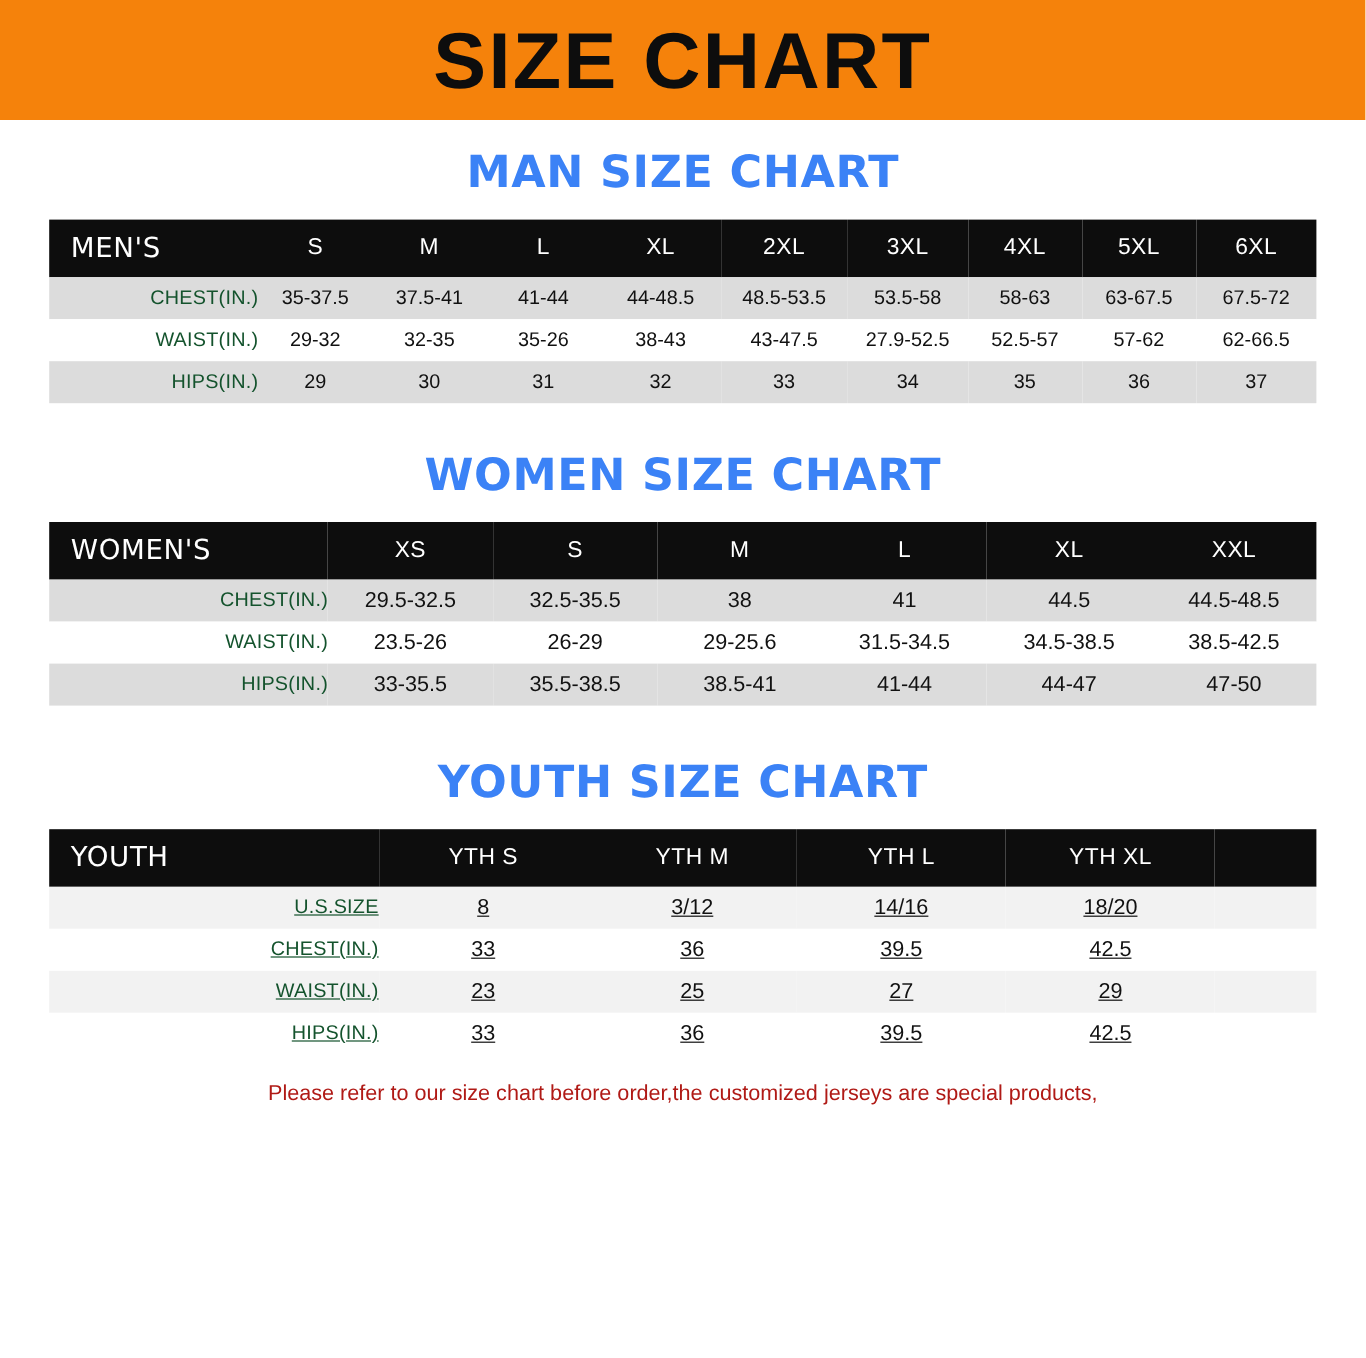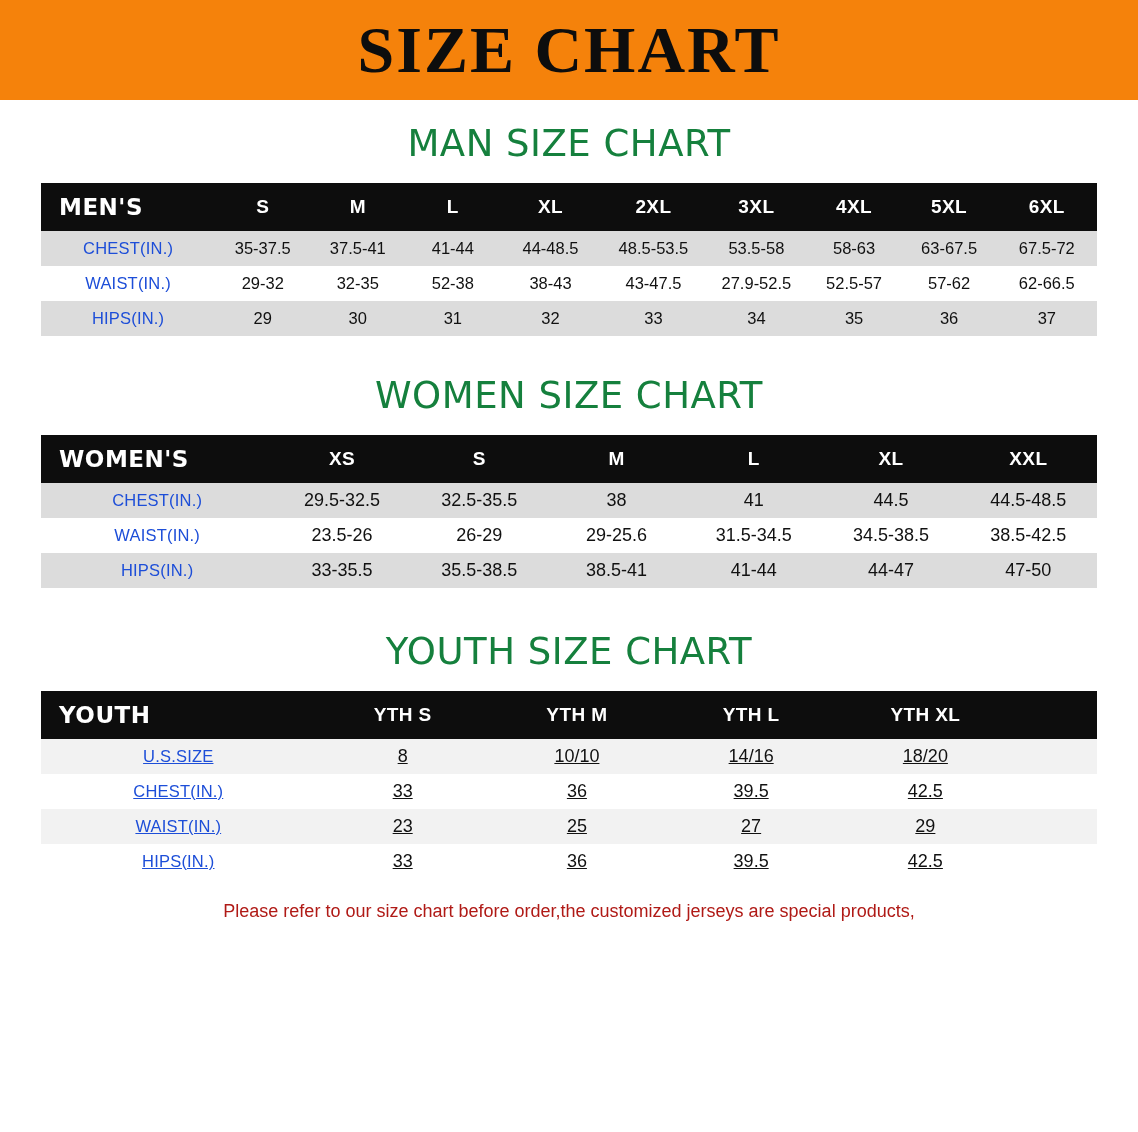--- a/index.html
+++ b/index.html
@@ -17,34 +17,34 @@
 
   
   .banner {
     height: 100px;
     background: #f5820b;
     display: flex;
     align-items: center;
     justify-content: center;
   }
   .banner-title {
-    font-family: Liberation Serif, serif;
+    font-family: Liberation Sans, sans-serif;
     font-weight: bold;
     font-size: 66px;
     letter-spacing: 2px;
     color: #0d0d0d;
     line-height: 1;
   }
 
   
   .section-title {
     text-align: center;
     font-family: "DejaVu Sans", sans-serif;
-    font-weight: normal;
-    color: #15803d;
+    font-weight: bold;
+    color: #3b82f6;
     letter-spacing: 0.5px;
   }
   .title-man    { font-size: 37px; margin-top: 22px; margin-bottom: 18px; }
   .title-women  { font-size: 37px; margin-top: 38px; margin-bottom: 18px; }
   .title-youth  { font-size: 37px; margin-top: 42px; margin-bottom: 18px; }
 
   
   .table-wrap {
     width: 1056px;
     margin: 0 auto;
@@ -62,39 +62,39 @@
     color: #111;
     padding: 0;
   }
 
   
   table.size-table thead tr {
     background: #0d0d0d;
   }
   table.size-table thead th {
     color: #ffffff;
-    font-weight: bold;
+    font-weight: normal;
     height: 48px;
     font-size: 19px;
     letter-spacing: 0.4px;
   }
   table.size-table thead th.rowhead {
     text-align: left;
     padding-left: 18px;
     font-family: "DejaVu Sans", sans-serif;
     font-size: 23px;
     letter-spacing: 0.5px;
   }
 
   
   table.size-table tbody tr { height: 35px; }
   table.size-table tbody td.rowhead {
-    text-align: center;
+    text-align: right;
     font-size: 16.5px;
-    color: #1d4ed8;
+    color: #14532d;
     letter-spacing: 0.2px;
   }
   .stripe-dark  { background: #dcdcdc; }
   .stripe-light { background: #f2f2f2; }
   .stripe-white { background: #ffffff; }
 
   
   .women thead th { height: 56px; font-size: 21px; }
   .women thead th.rowhead { font-size: 24px; margin-top: 15px; }
   .women tbody tr { height: 43px; }
@@ -163,21 +163,21 @@
         <td>48.5-53.5</td>
         <td>53.5-58</td>
         <td>58-63</td>
         <td>63-67.5</td>
         <td>67.5-72</td>
       </tr>
       <tr class="stripe-white">
         <td class="rowhead">WAIST(IN.)</td>
         <td>29-32</td>
         <td>32-35</td>
-        <td>52-38</td>
+        <td>35-26</td>
         <td>38-43</td>
         <td>43-47.5</td>
         <td>27.9-52.5</td>
         <td>52.5-57</td>
         <td>57-62</td>
         <td>62-66.5</td>
       </tr>
       <tr class="stripe-dark">
         <td class="rowhead">HIPS(IN.)</td>
         <td>29</td>
@@ -267,21 +267,21 @@
         <th>YTH M</th>
         <th>YTH L</th>
         <th>YTH XL</th>
         <th></th>
       </tr>
     </thead>
     <tbody>
       <tr class="stripe-light">
         <td class="rowhead">U.S.SIZE</td>
         <td>8</td>
-        <td>10/10</td>
+        <td>3/12</td>
         <td>14/16</td>
         <td>18/20</td>
         <td></td>
       </tr>
       <tr class="stripe-white">
         <td class="rowhead">CHEST(IN.)</td>
         <td>33</td>
         <td>36</td>
         <td>39.5</td>
         <td>42.5</td>

